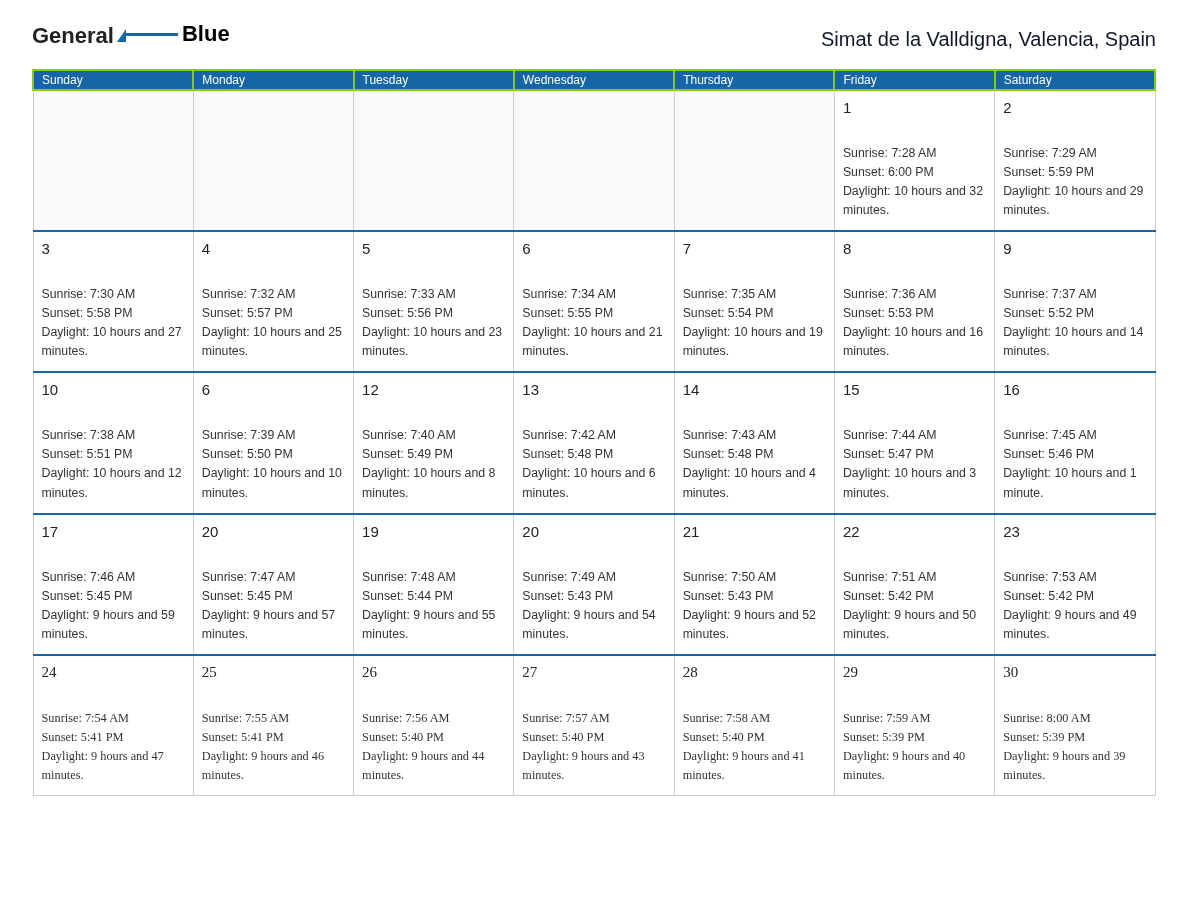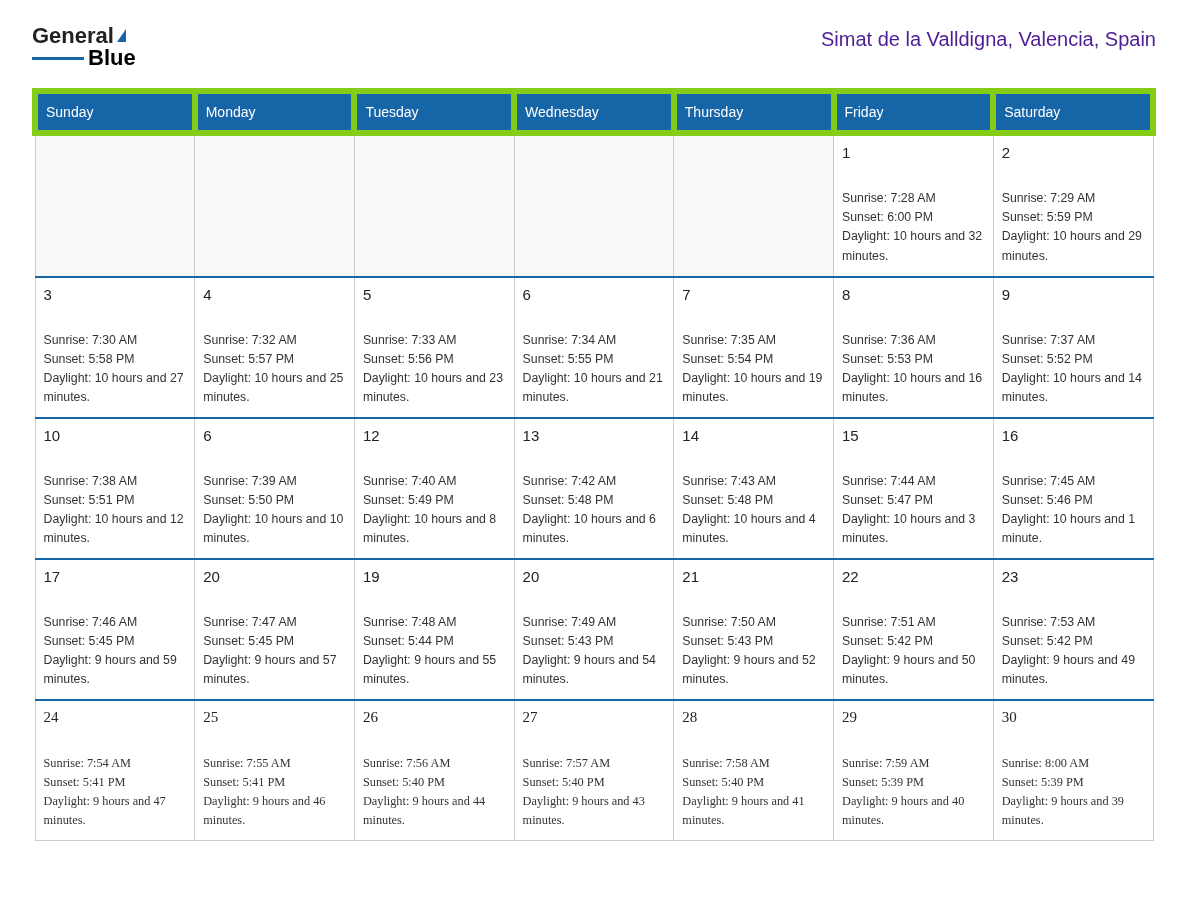--- a/index.html
+++ b/index.html
@@ -12,58 +12,58 @@
       min-height: 918px;
     }
     .header {
       display: flex;
       justify-content: space-between;
       align-items: flex-start;
       margin-bottom: 18px;
     }
     .logo {
       display: flex;
-      flex-direction: column;
+      flex-direction: row;
       align-items: flex-start;
     }
     .logo-text {
       font-size: 22px;
       font-weight: bold;
       color: #222;
       line-height: 1.1;
     }
     .title-block {
       text-align: right;
     }
     .month-title {
       font-size: 48px;
       font-weight: 300;
       color: #222;
       line-height: 1.1;
     }
     .location {
       font-size: 20px;
-      color: #4c1d95;
+      color: #0f172a;
       margin-top: 4px;
     }
     .calendar {
       width: 100%;
       border-collapse: collapse;
       table-layout: fixed;
     }
     .calendar thead tr {
       background: #1565a7;
       color: #fff;
     }
     .calendar thead th {
-      padding: 10px 8px;
-      font-size: 14px;
+      padding: 2px 8px;
+      font-size: 12px;
       font-weight: normal;
       text-align: left;
-      border: 6px solid #84cc16;
+      border: 2px solid #84cc16;
     }
     .calendar tbody tr {
       border-bottom: 2px solid #1565a7;
     }
     .calendar tbody td {
       vertical-align: top;
       padding: 8px 8px 10px 8px;
       font-size: 12.5px;
       border-right: 1px solid #ccc;
       border-left: 1px solid #ccc;

